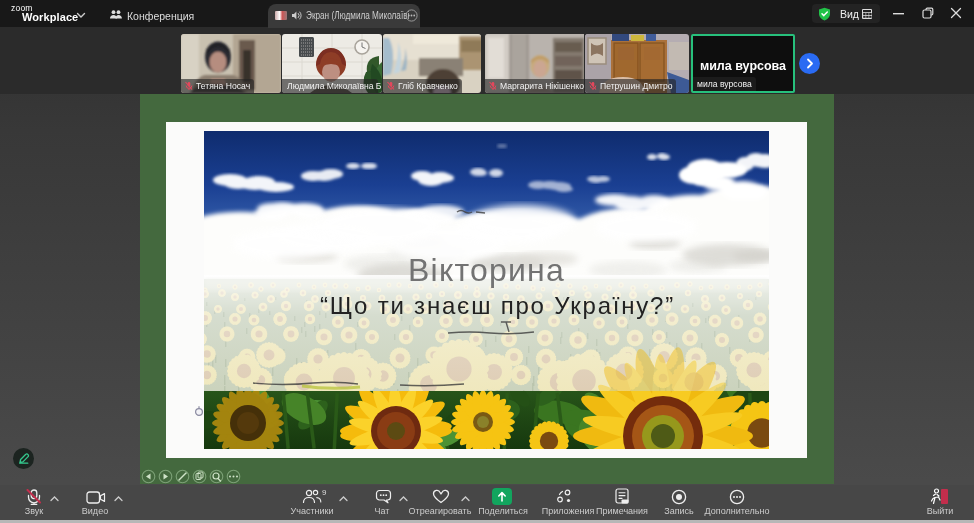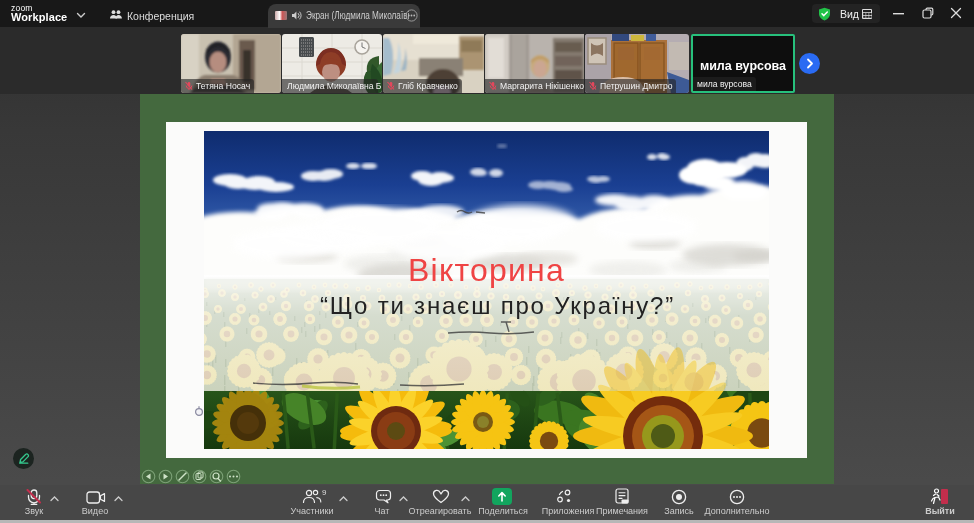--- a/index.html
+++ b/index.html
@@ -8,21 +8,21 @@
          background:linear-gradient(#2e2e2e 0%, #383838 25%, #4a4a4a 92%, #4a4a4a 100%); }
   .abs { position:absolute; }
 </style>
 </head>
 <body>
 
 <div class="abs" style="left:0;top:0;width:974px;height:27px;background:#181818;"></div>
 <div class="abs" style="left:0;top:27px;width:974px;height:67px;background:#2b2b2b;"></div>
 
 <div class="abs" style="left:11px;top:3px;color:#fff;font-size:8.5px;letter-spacing:.2px;">zoom</div>
-<div class="abs" style="left:11px;top:11px;color:#fff;font-size:11px;font-weight:700;letter-spacing:.1px;">Workplace</div>
+<div class="abs" style="left:22px;top:11px;color:#fff;font-size:11px;font-weight:700;letter-spacing:.1px;">Workplace</div>
 <svg class="abs" style="left:76px;top:12px;" width="10" height="7" viewBox="0 0 10 7">
     <path d="M1.5 1.5 L5 5 L8.5 1.5" stroke="#ccc" stroke-width="1.4" fill="none" stroke-linecap="round"></path>
   </svg>
 
 <svg class="abs" style="left:109px;top:9px;" width="14" height="12" viewBox="0 0 14 12">
   <circle cx="4.5" cy="3.2" r="1.9" fill="#ddd"></circle>
     <circle cx="9.5" cy="3.2" r="1.9" fill="#ddd"></circle>
   <path d="M1 9.6 c0-2.4 1.6-3.6 3.5-3.6 c1.9 0 3.5 1.2 3.5 3.6 z" fill="#ddd"></path>
   <path d="M6.4 9.6 c0-2.4 1.4-3.6 3.1-3.6 c1.8 0 3.4 1.2 3.4 3.6 z" fill="#ddd"></path>
 </svg>
@@ -789,21 +789,21 @@
 <g stroke="#3d3d3d" stroke-width="1.4" fill="none" opacity="0.8">
  <path d="M253 81 q4 -3 8 0 q4 2 7 0 M272 81 l9 1"></path>
  <path d="M244 202 q22 -2 42 0 q22 2 44 -1"></path>
  <path d="M305 201 l-3 -10 m-5 0 l10 0"></path>
  <path d="M49 252 q30 3 60 0 q25 -2 45 1"></path>
  <path d="M196 254 q30 2 64 -1"></path>
 </g>
 <path d="M98 255 q28 4 58 1" stroke="#b8c43a" stroke-width="3" fill="none" opacity="0.75"></path>
 </svg></div>
 
-<div class="abs" style="left:204px;top:252px;width:565px;text-align:center;color:#ef4444;font-size:32px;letter-spacing:1.2px;white-space:nowrap;">Вікторина</div>
+<div class="abs" style="left:204px;top:252px;width:565px;text-align:center;color:#737373;font-size:32px;letter-spacing:1.2px;white-space:nowrap;">Вікторина</div>
 <div class="abs" style="left:215px;top:292px;width:565px;text-align:center;color:#222;font-size:24px;letter-spacing:1.8px;white-space:nowrap;">“Що ти знаєш про Україну?”</div>
 
 <style>
   .tile { position:absolute; top:34px; height:59px; overflow:hidden; border-radius:3px; }
   .nlab { position:absolute; left:0; bottom:0; height:14px; background:rgba(35,35,35,.62);
           color:#f2f2f2; font-size:8.6px; line-height:14px; padding:0 4px 0 15px; white-space:nowrap;
           border-radius:0 3px 0 0; }
   .mic { position:absolute; left:3px; bottom:2px; }
 </style>
 
@@ -857,21 +857,21 @@
     <ellipse cx="49" cy="30" rx="15" ry="15" fill="#8e3c28"></ellipse>
     <path d="M34 32 q2 -18 15 -18 q13 0 15 18 l-4 -2 q-2 -12 -11 -12 q-9 0 -11 12 z" fill="#7c2f20"></path>
     <ellipse cx="49" cy="38" rx="9" ry="10" fill="#bd8f81"></ellipse>
     <path d="M39 33 q10 -6 20 0 l-2 -6 q-8 -5 -16 0 z" fill="#8e3c28"></path>
     <path d="M28 59 q21 -16 42 0 z" fill="#5a5248"></path>
   </g>
 </svg>
 <div class="nlab" style="padding-left:5px;max-width:96px;">Людмила Миколаївна Бі...</div>
 </div>
 
-<div class="tile" style="left:383px;width:124px;">
+<div class="tile" style="left:383px;width:98px;">
 <svg width="101" height="59" viewBox="0 0 101 59">
   <defs>
         <filter id="b3" x="-20%" y="-20%" width="140%" height="140%">
           <feGaussianBlur stdDeviation="1.2"></feGaussianBlur>
         </filter>
       </defs>
   <rect width="101" height="59" fill="#d9d2c2"></rect>
   <g filter="url(#b3)">
     <rect x="0" y="0" width="101" height="26" fill="#e6e0d2"></rect>
     <path d="M6 4 q7 14 2 36 l-8 2 V4z" fill="#a4bccc"></path>
@@ -1099,13 +1099,13 @@
       <circle cx="11" cy="8" r="1"></circle>
     </g>
 </svg>
 <div class="tlabel" style="left:696px;width:82px;">Дополнительно</div>
 
 <svg class="abs" style="left:929px;top:488px;" width="22" height="17" viewBox="0 0 22 17">
   <rect x="12" y="1" width="7" height="15" rx="1" fill="#c22e4c"></rect>
   <circle cx="7.5" cy="3" r="2" fill="none" stroke="#fff" stroke-width="1.2"></circle>
   <path d="M4.5 15.5 L6 9.5 L4 10.5 L2.5 13 M6 9.5 L9.5 9 L11 12 M6.5 6 L4.5 7.5 M8 6.5 L10 8" stroke="#fff" stroke-width="1.2" fill="none" stroke-linecap="round" stroke-linejoin="round"></path>
 </svg>
-<div class="tlabel" style="left:912px;width:56px;font-weight:bold;">Выйти</div>
+<div class="tlabel" style="left:912px;width:56px;">Выйти</div>
 
 </body></html>

